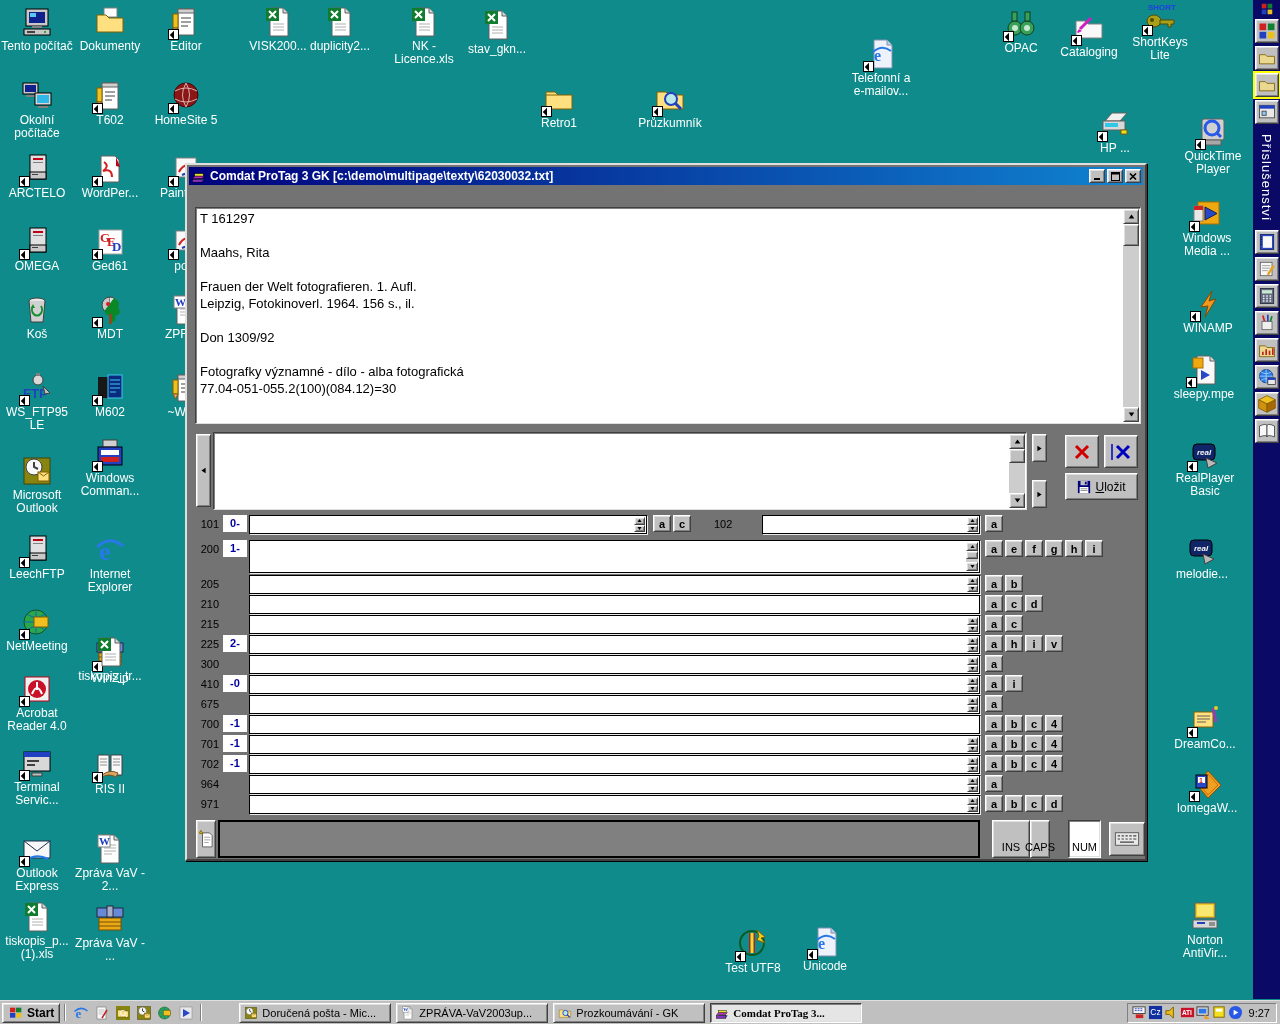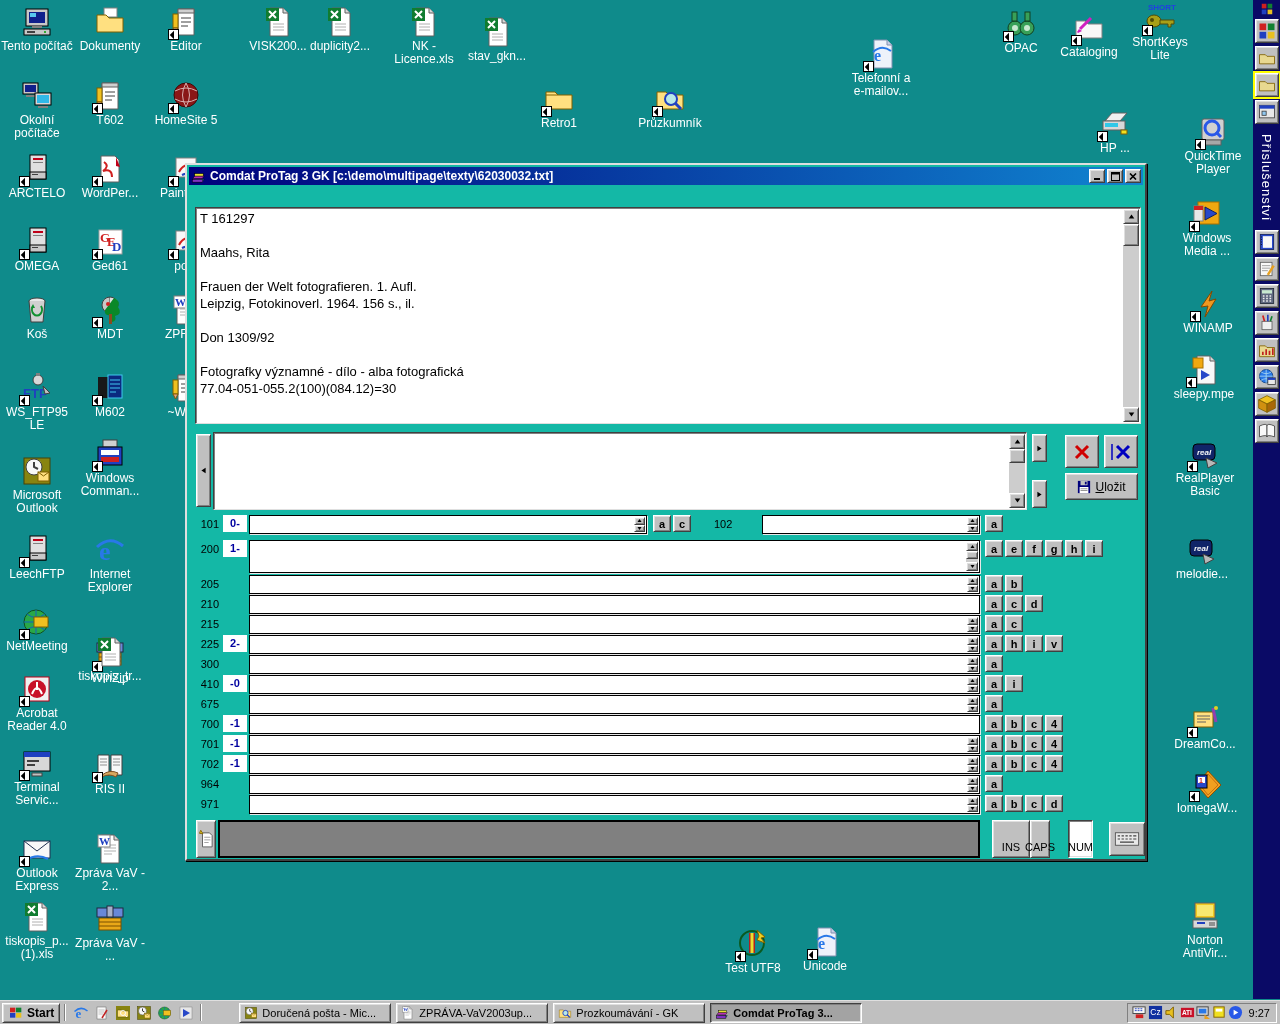--- a/index.html
+++ b/index.html
@@ -17,21 +17,21 @@
 
 
 .btn3d { background:#c0c0c0; border:1px solid; border-color:#ffffff #404040 #404040 #ffffff;
   box-shadow:inset 1px 1px 0 #dfdfdf, inset -1px -1px 0 #808080; }
 .pressed { border-color:#404040 #ffffff #ffffff #404040;
   box-shadow:inset 1px 1px 0 #808080, inset -1px -1px 0 #dfdfdf; }
 .sunken { background:#fff; border:1px solid; border-color:#404040 #dfdfdf #dfdfdf #404040;
   box-shadow:inset 1px 1px 0 #808080; }
 
 
-.win { position:absolute; left:185px; top:163px; width:962px; height:698px; background:#14b8a6;
+.win { position:absolute; left:185px; top:163px; width:962px; height:698px; background:#737373;
   border:2px solid; border-color:#dfdfdf #404040 #404040 #dfdfdf; box-shadow:1px 1px 0 #000; z-index:10; }
 .titlebar { position:absolute; left:2px; top:2px; right:2px; height:18px;
   background:linear-gradient(to right,#00007c,#1084d0); display:flex; align-items:center; padding:0 2px; }
 .title-icon { width:15px; height:15px; }
 .title-icon svg { width:15px; height:15px; display:block; }
 .title-text { color:#fff; font-weight:bold; font-size:12px; margin-left:4px; flex:1; white-space:nowrap; overflow:hidden; }
 .tb-btn { width:16px; height:14px; margin-left:2px; display:flex; align-items:center; justify-content:center; }
 .menubar { position:absolute; left:2px; top:22px; right:2px; height:18px; display:flex; align-items:center; font-size:12px; color:#000; }
 .menu-item { padding:2px 9px; }
 .record { position:absolute; left:8px; top:42px; width:946px; height:217px; }
@@ -86,21 +86,21 @@
   border-top:1px solid #dfdfdf; box-shadow:0 -1px 0 #0f8b8b; z-index:30; display:flex; align-items:center; }
 .start-btn { margin-left:2px; height:20px; padding:0 5px; display:flex; align-items:center; gap:3px;
   font-weight:bold; font-size:12px; color:#000; }
 .start-btn svg { width:16px; height:16px; }
 .tb-sep { width:2px; height:17px; border-left:1px solid #808080; border-right:1px solid #fff; margin:0 4px; }
 .ql-icon { width:21px; height:20px; display:flex; align-items:center; justify-content:center; }
 .ql-icon svg { width:16px; height:16px; }
 .task-btn { height:20px; width:152px; margin-left:5px; display:flex; align-items:center; font-size:11px;
   padding:0 4px; gap:4px; overflow:hidden; white-space:nowrap; color:#000; }
 .task-btn svg { width:14px; height:14px; flex:0 0 auto; }
-.task-btn.active { font-weight:bold; background:#a3a3a3; }
+.task-btn.active { font-weight:bold; background:#e5e5e5;font-family:Liberation Serif, serif; }
 .tray { margin-left:auto; margin-right:3px; height:20px; border:1px solid; border-color:#808080 #fff #fff #808080;
   display:flex; align-items:center; padding:0 4px; gap:1px; }
 .tray-icon { width:15px; height:15px; }
 .tray-icon svg { width:15px; height:15px; display:block; }
 .tray-clock { font-size:11px; color:#000; margin-left:5px; margin-right:2px; }
 </style>
 </head>
 <body style="background: rgb(15, 139, 139);">
 
 <div id="desktop">
@@ -511,21 +511,21 @@
         <svg viewBox="0 0 32 32">
           <path d="M8 2 h13 l5 5 v23 H8 Z" fill="#fff" stroke="#606060"></path>
           <path d="M21 2 v5 h5" fill="#d8d8d8" stroke="#606060"></path>
           <path d="M11 18 h11 M11 21 h11 M11 24 h11" stroke="#b0b0b0"></path>
           <rect x="4" y="2" width="13" height="13" fill="#107c30"></rect>
           <path d="M7 5 l7 7 M14 5 l-7 7" stroke="#fff" stroke-width="2"></path>
         </svg>
       </div>
       <div class="di-label">NK - Licence.xls</div>
     </div>
-    <div class="desktop-icon" style="left: 461px; top: 16px;">
+    <div class="desktop-icon" style="left: 461px; top: 9px;">
       <div class="di-icon">
         <svg viewBox="0 0 32 32">
           <path d="M8 2 h13 l5 5 v23 H8 Z" fill="#fff" stroke="#606060"></path>
           <path d="M21 2 v5 h5" fill="#d8d8d8" stroke="#606060"></path>
           <path d="M11 18 h11 M11 21 h11 M11 24 h11" stroke="#b0b0b0"></path>
           <rect x="4" y="2" width="13" height="13" fill="#107c30"></rect>
           <path d="M7 5 l7 7 M14 5 l-7 7" stroke="#fff" stroke-width="2"></path>
         </svg>
       </div>
       <div class="di-label">stav_gkn...</div>
@@ -1226,21 +1226,21 @@
     <svg width="14" height="18" viewBox="0 0 16 20">
         <path d="M4 3 h8 l3 3 v13 H4 Z" fill="#fff" stroke="#555"></path>
         <path d="M6 8 h7 M6 11 h7 M6 14 h5" stroke="#999"></path>
         <path d="M2 0 l2.5 4 -4 -0.5 Z" fill="#e8d020" stroke="#806000"></path>
       </svg>
   </div>
   <div class="status-box"></div>
   <div id="toggles">
       <div class="toggle btn3d" style="left: 805px; width: 38px;">INS</div>
       <div class="toggle btn3d" style="left: 843px; width: 20px;">CAPS</div>
-      <div class="toggle btn3d on" style="left: 881px; width: 25px;">NUM</div>
+      <div class="toggle btn3d on" style="left: 881px; width: 33px;">NUM</div>
     </div>
   <div class="kbd-btn btn3d">
     <svg width="26" height="14" viewBox="0 0 32 18">
         <rect x="1" y="1" width="30" height="16" fill="#e8e8e8" stroke="#404040"></rect>
         <path d="M4 5 h3 M9 5 h3 M14 5 h3 M19 5 h3 M24 5 h4 M4 9 h3 M9 9 h3 M14 9 h3 M19 9 h3 M24 9 h4 M7 13 h18" stroke="#404040" stroke-width="1.5"></path>
       </svg>
   </div>
 </div>
 
 <div class="taskbar">

